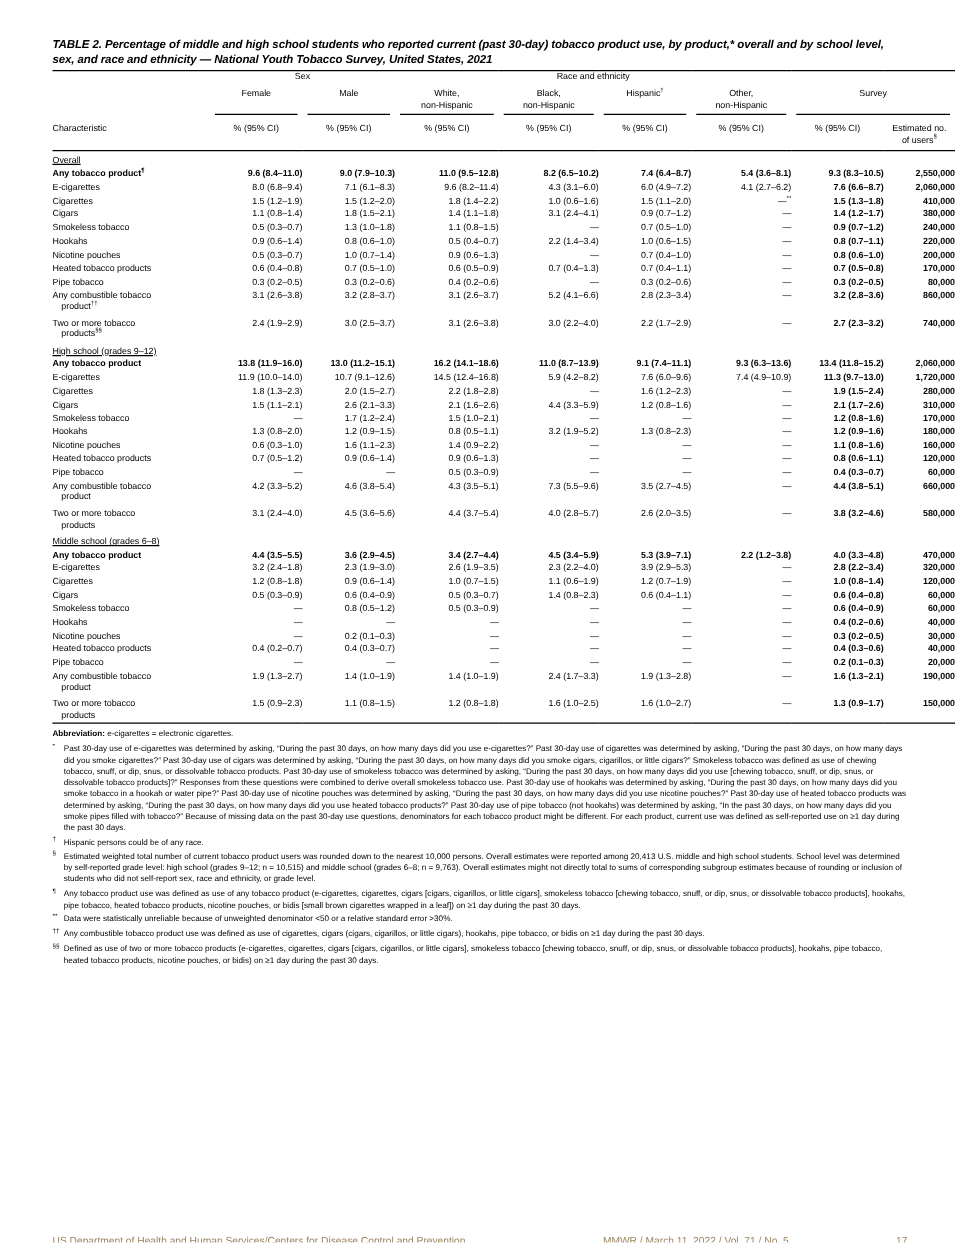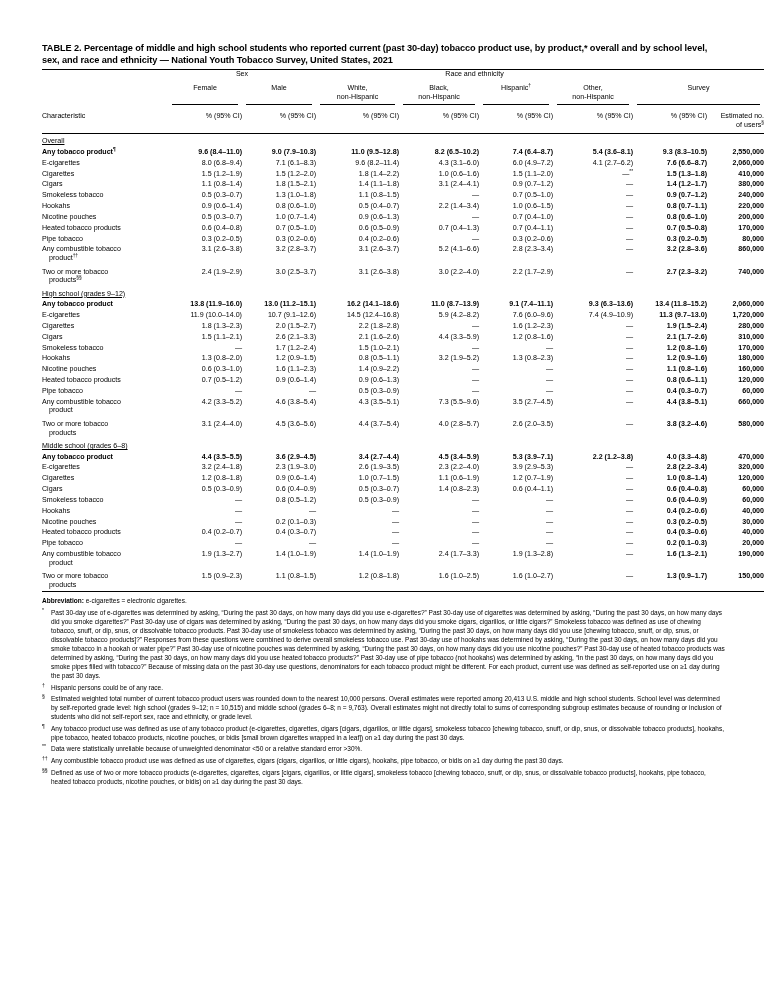--- a/index.html
+++ b/index.html
@@ -23,25 +23,26 @@
     padding: 0 42px;
   }
   .running-head {
     text-align: center;
     color: #a08a6a;
     font-size: 9.5px;
     letter-spacing: 0.15px;
     padding-top: 48px;
   }
   .table-title {
-    margin-top: 42px;
+    margin-top: 29px;
     font-size: 9.2px;
     font-weight: bold;
     line-height: 1.33;
     letter-spacing: -0.08px;
+    font-style: italic;
   }
   table.main {
     width: 100%;
     border-collapse: collapse;
     font-size: 7.1px;
     table-layout: fixed;
     margin-top: 3px;
   }
   table.main th, table.main td {
     padding: 0;
@@ -67,21 +68,21 @@
     font-weight: bold;
     line-height: 1.25;
     padding-bottom: 2px !important;
   }
   .sub-rule > div {
     border-top: 0.9px solid #000;
     height: 0;
     margin: 0 4px;
   }
   .unit-head {
-    text-align: right;
+    text-align: center;
     font-size: 7.1px;
     font-weight: bold;
     line-height: 1.25;
     padding: 3px 0 3px 0 !important;
     white-space: nowrap;
   }
   .unit-head.left { text-align: left; }
   .rule-under-head td, .rule-under-head th {
     border-bottom: 1.1px solid #000;
   }

